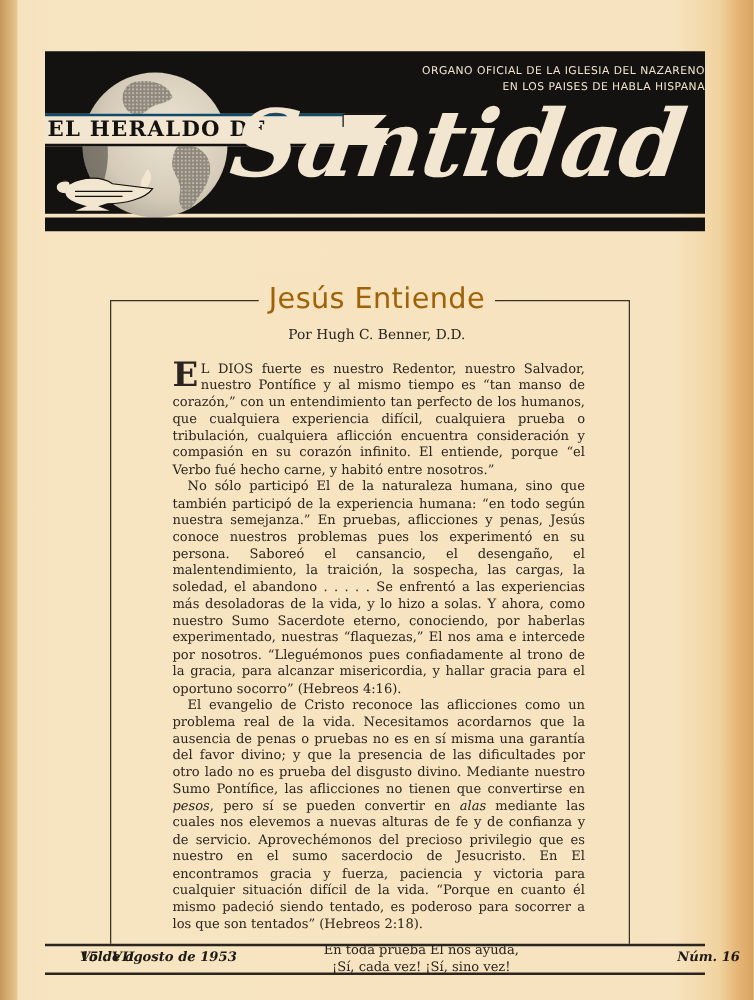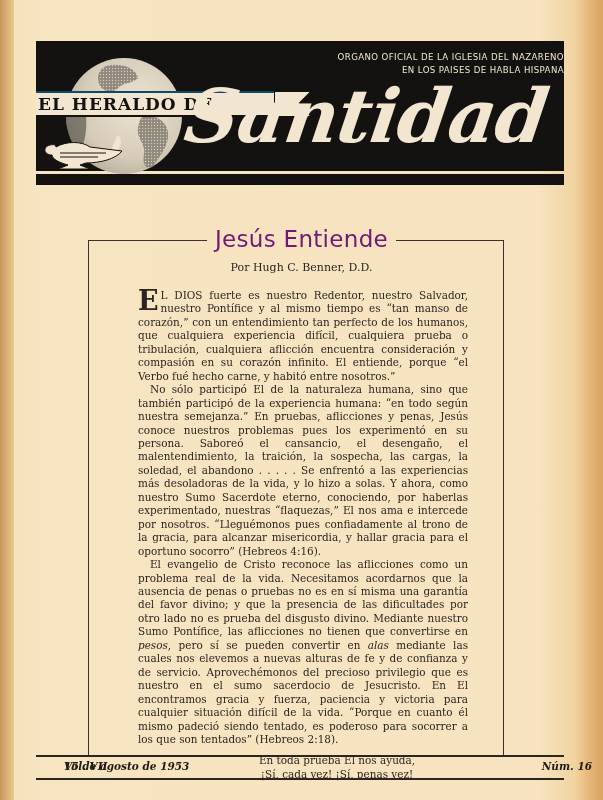--- a/index.html
+++ b/index.html
@@ -45,21 +45,21 @@
     }
     .article-box {
       position:absolute; left:88px; top:240px; width:414px; height:514px;
       border-left:1.5px solid #3a3128; border-right:1.5px solid #3a3128; border-top:1.5px solid #3a3128;
     }
     .title-wrap {
       position:absolute; left:0; top:222px; width:603px; text-align:center;
     }
     .title {
       display:inline-block; background:#f7e3bf; padding:0 8px;
-      font-family:"DejaVu Sans", sans-serif; font-size:23px; color:#701a75; letter-spacing:0.3px; line-height:34px;
+      font-family:"DejaVu Sans", sans-serif; font-size:23px; color:#a16207; letter-spacing:0.3px; line-height:34px;
     }
     .byline {
       position:absolute; left:0; top:261px; width:603px; text-align:center;
       font-size:11px; color:#2a2520;
     }
     .body-text {
       position:absolute; left:138px; top:289px; width:330px;
       font-size:10.45px; line-height:13.45px; text-align:justify; color:#2a2520;
       hyphens:manual;
     }
@@ -121,21 +121,21 @@
   <span class="title">Jesús Entiende</span>
 </div>
 <div class="byline">Por Hugh C. Benner, D.D.</div>
 
 <div class="body-text">
   <p class="first"><span class="dropcap">E</span><span>L DIOS fuerte es nuestro Redentor, nuestro Salvador, nuestro Pontífice y al mismo tiempo es “tan manso de corazón,” con un entendimiento tan perfecto de los humanos, que cualquiera experiencia difícil, cualquiera prueba o tribulación, cualquiera aflicción encuentra consideración y compasión en su corazón infinito. El entiende, porque “el Verbo fué hecho carne, y habitó entre nosotros.”</span></p>
   <p>No sólo participó El de la naturaleza humana, sino que también participó de la experiencia humana: “en todo según nuestra semejanza.” En pruebas, aflicciones y penas, Jesús conoce nuestros problemas pues los experimentó en su persona. Saboreó el cansancio, el desengaño, el malentendimiento, la traición, la sospecha, las cargas, la soledad, el abandono . . . . . Se enfrentó a las experiencias más desoladoras de la vida, y lo hizo a solas. Y ahora, como nuestro Sumo Sacerdote eterno, conociendo, por haberlas experimentado, nuestras “flaquezas,” El nos ama e intercede por nosotros. “Lleguémonos pues confiadamente al trono de la gracia, para alcanzar misericordia, y hallar gracia para el oportuno socorro” (Hebreos 4:16).</p>
   <p><span>El evangelio de Cristo reconoce las aflicciones como un problema real de la vida. Necesitamos acordarnos que la ausencia de penas o pruebas no es en sí misma una garantía del favor divino; y que la presencia de las dificultades por otro lado no es prueba del disgusto divino. Mediante nuestro Sumo Pontífice, las aflicciones no tienen que convertirse en </span><i>pesos</i><span>, pero sí se pueden convertir en </span><i>alas</i><span> mediante las cuales nos elevemos a nuevas alturas de fe y de confianza y de servicio. Aprovechémonos del precioso privilegio que es nuestro en el sumo sacerdocio de Jesucristo. En El encontramos gracia y fuerza, paciencia y victoria para cualquier situación difícil de la vida. “Porque en cuanto él mismo padeció siendo tentado, es poderoso para socorrer a los que son tentados” (Hebreos 2:18).</span></p>
   <p class="closing">
     <span>En toda prueba El nos ayuda,</span><br>
-    <span>¡Sí, cada vez! ¡Sí, penas vez!</span>
+    <span>¡Sí, cada vez! ¡Sí, sino vez!</span>
   </p>
 </div>
 
 <div class="footer-top-rule"></div>
 <div class="footer">
   <span class="vol">Vol. VII</span>
   <span class="date">15 de agosto de 1953</span>
   <span class="num">Núm. 16</span>
 </div>
 <div class="footer-bottom-rule"></div>

